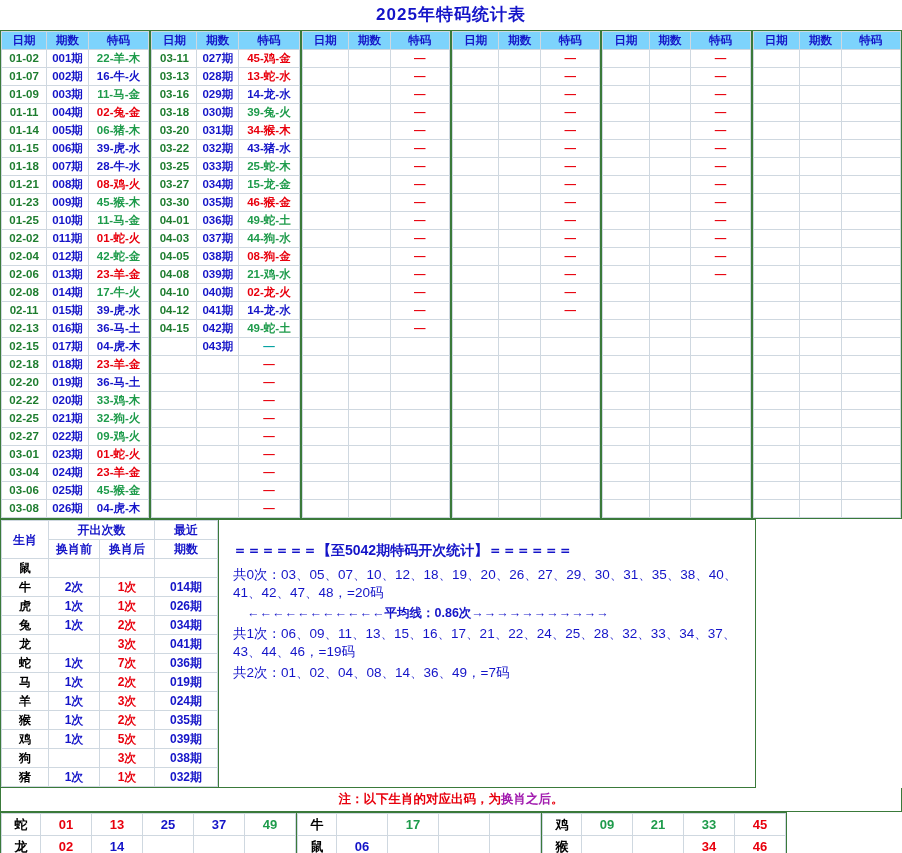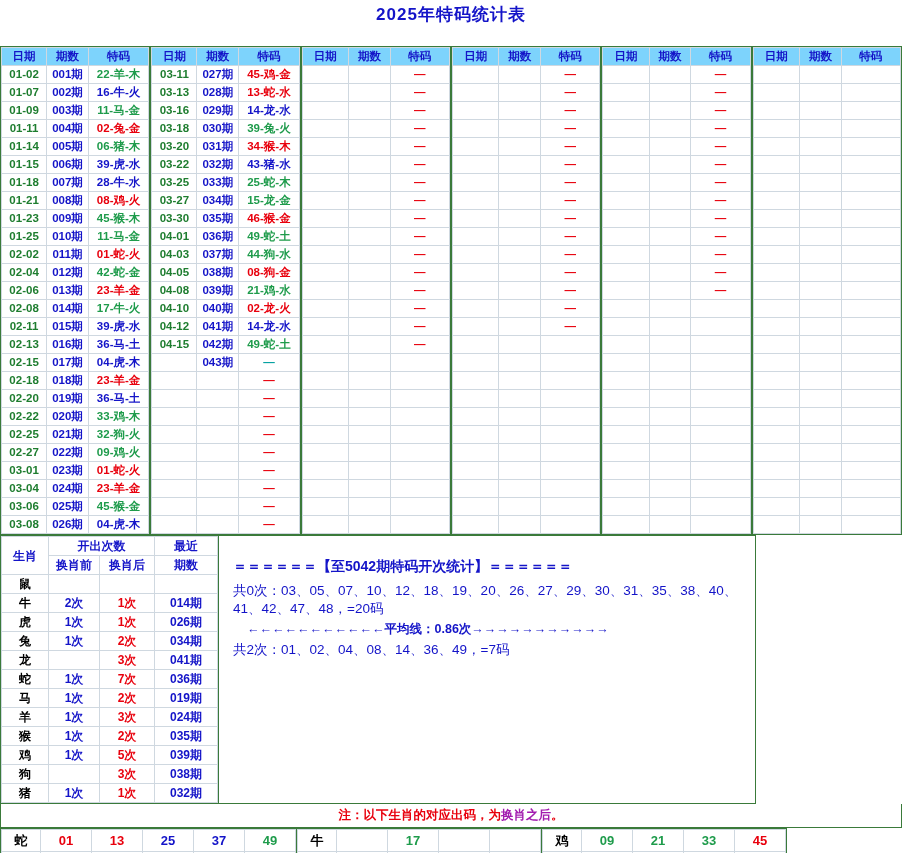--- a/index.html
+++ b/index.html
@@ -1,21 +1,21 @@
 <!DOCTYPE html>
 <html><head>
 <meta charset="utf-8">
 <style>
   html,body{margin:0;padding:0;background:#ffffff;}
   body{width:902px;font-family:"Liberation Sans","DejaVu Sans",sans-serif;font-size:12px;color:#000;}
   .page{width:902px;position:relative;}
   
   .title{
     text-align:center;font-size:17px;font-weight:bold;color:#1414c8;
-    padding:3px 0 20px 0;letter-spacing:1px;
+    padding:3px 0 4px 0;letter-spacing:1px;
   }
   
   .top{display:flex;width:902px;box-sizing:border-box;}
   .blk{border:1px solid #3a7a3a;box-sizing:border-box;}
   .blk + .blk{border-left:1px solid #3a7a3a;}
   table.t{border-collapse:collapse;width:100%;}
   table.t th, table.t td{
     border:1px solid #cfd8e0;
     font-size:11.5px;height:17px;line-height:17px;padding:0 2px;
     white-space:nowrap;text-align:center;font-weight:bold;
@@ -1016,20 +1016,21 @@
               <td class="z-iss">032期</td>
             </tr>
           </tbody>
       </table>
     </div>
 
     <div class="notes">
       <div class="n-head">＝＝＝＝＝＝【至5042期特码开次统计】＝＝＝＝＝＝</div>
       <div class="n-line">共0次：03、05、07、10、12、18、19、20、26、27、29、30、31、35、38、40、41、42、47、48，=20码</div>
       <div class="n-arrow">←←←←←←←←←←←平均线：0.86次→→→→→→→→→→→</div>
+      <div class="n-line">共1次：06、09、11、13、15、16、17、21、22、24、25、28、32、33、34、37、43、44、46，=19码</div>
       <div class="n-line">共2次：01、02、04、08、14、36、49，=7码</div>
     </div>
   </div>
 
   <div class="strip">
     <span>注：以下生肖的对应出码，为</span><b>换肖之后</b><span>。</span>
   </div>
 
   <div class="bottom" id="mapping-area">
       <div class="bwrap">

